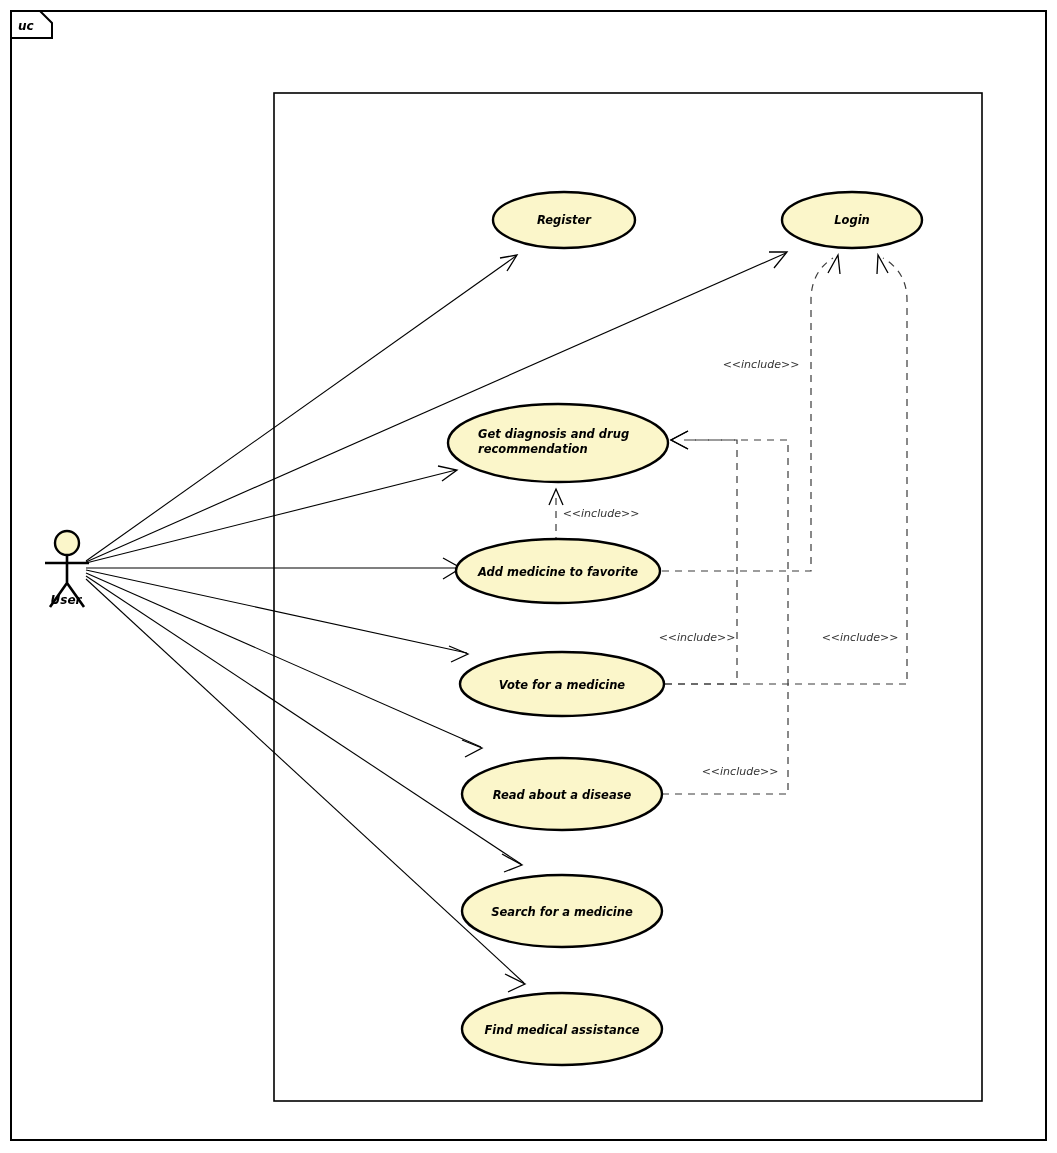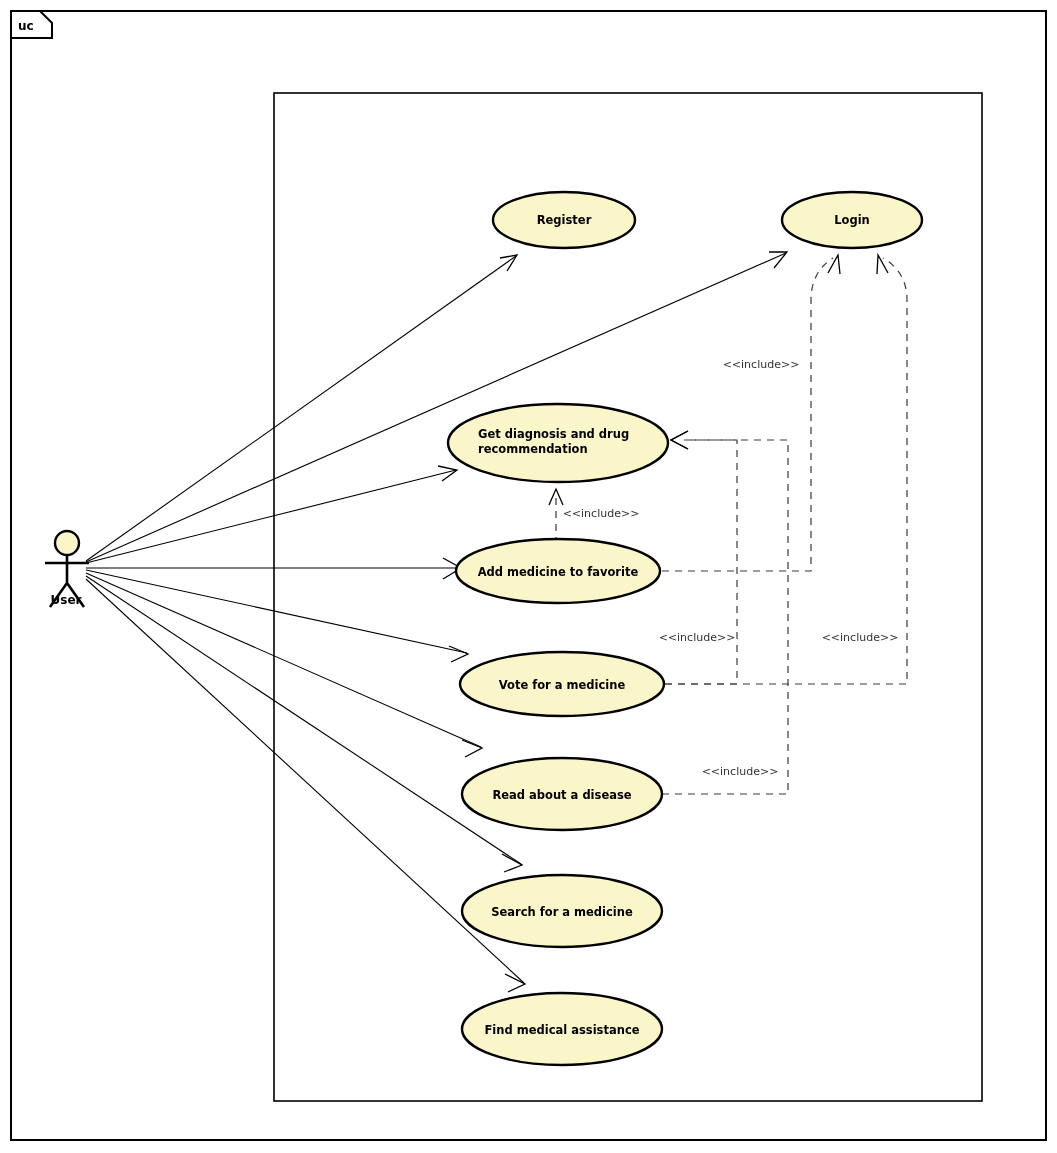--- a/index.html
+++ b/index.html
@@ -10,20 +10,21 @@
   body {
     width: 1057px;
     height: 1153px;
     font-family: "DejaVu Sans", sans-serif;
     overflow: hidden;
   }
   #diagram-root {
     position: relative;
     width: 1057px;
     height: 1153px;
+    font-style: italic;
   }
   svg#uml-canvas {
     display: block;
     width: 1057px;
     height: 1153px;
   }
   .frame-border {
     fill: none;
     stroke: #000000;
     stroke-width: 2;

